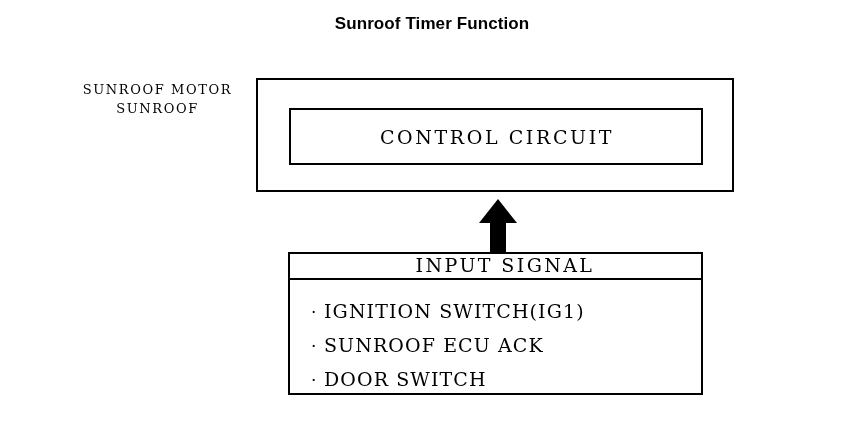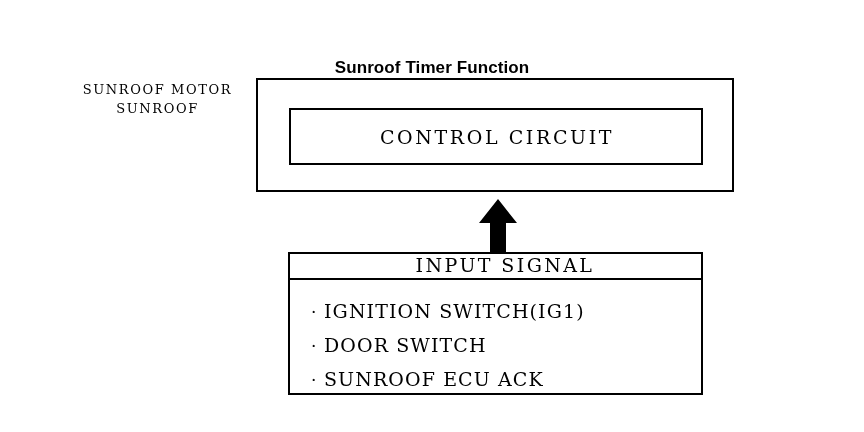--- a/index.html
+++ b/index.html
@@ -31,21 +31,20 @@
     left: 0;
     top: 14px;
     width: 864px;
     text-align: center;
     font-family: "Liberation Sans", sans-serif;
     font-weight: bold;
     font-size: 17px;
     letter-spacing: 0.1px;
     color: #000000;
     white-space: nowrap;
-    margin-top: 44px;
   }
 
   
   .assembly-label {
     position: absolute;
     left: 55px;
     top: 80px;
     width: 205px;
     font-family: "DejaVu Serif", "Liberation Serif", serif;
     font-size: 13px;
@@ -184,21 +183,21 @@
 
   <div class="input-box">
     <div class="input-header">
       <span class="txt">INPUT SIGNAL</span>
     </div>
     <div class="input-list">
       <span class="signal-item">
         <span class="bullet">·</span><span>IGNITION SWITCH(IG1)</span>
       </span>
       <span class="signal-item">
+        <span class="bullet">·</span><span>SUNROOF ECU ACK</span>
+      </span>
+      <span class="signal-item">
         <span class="bullet">·</span><span>DOOR SWITCH</span>
       </span>
-      <span class="signal-item">
-        <span class="bullet">·</span><span>SUNROOF ECU ACK</span>
-      </span>
     </div>
   </div>
 
 </div>
 
 </body></html>

